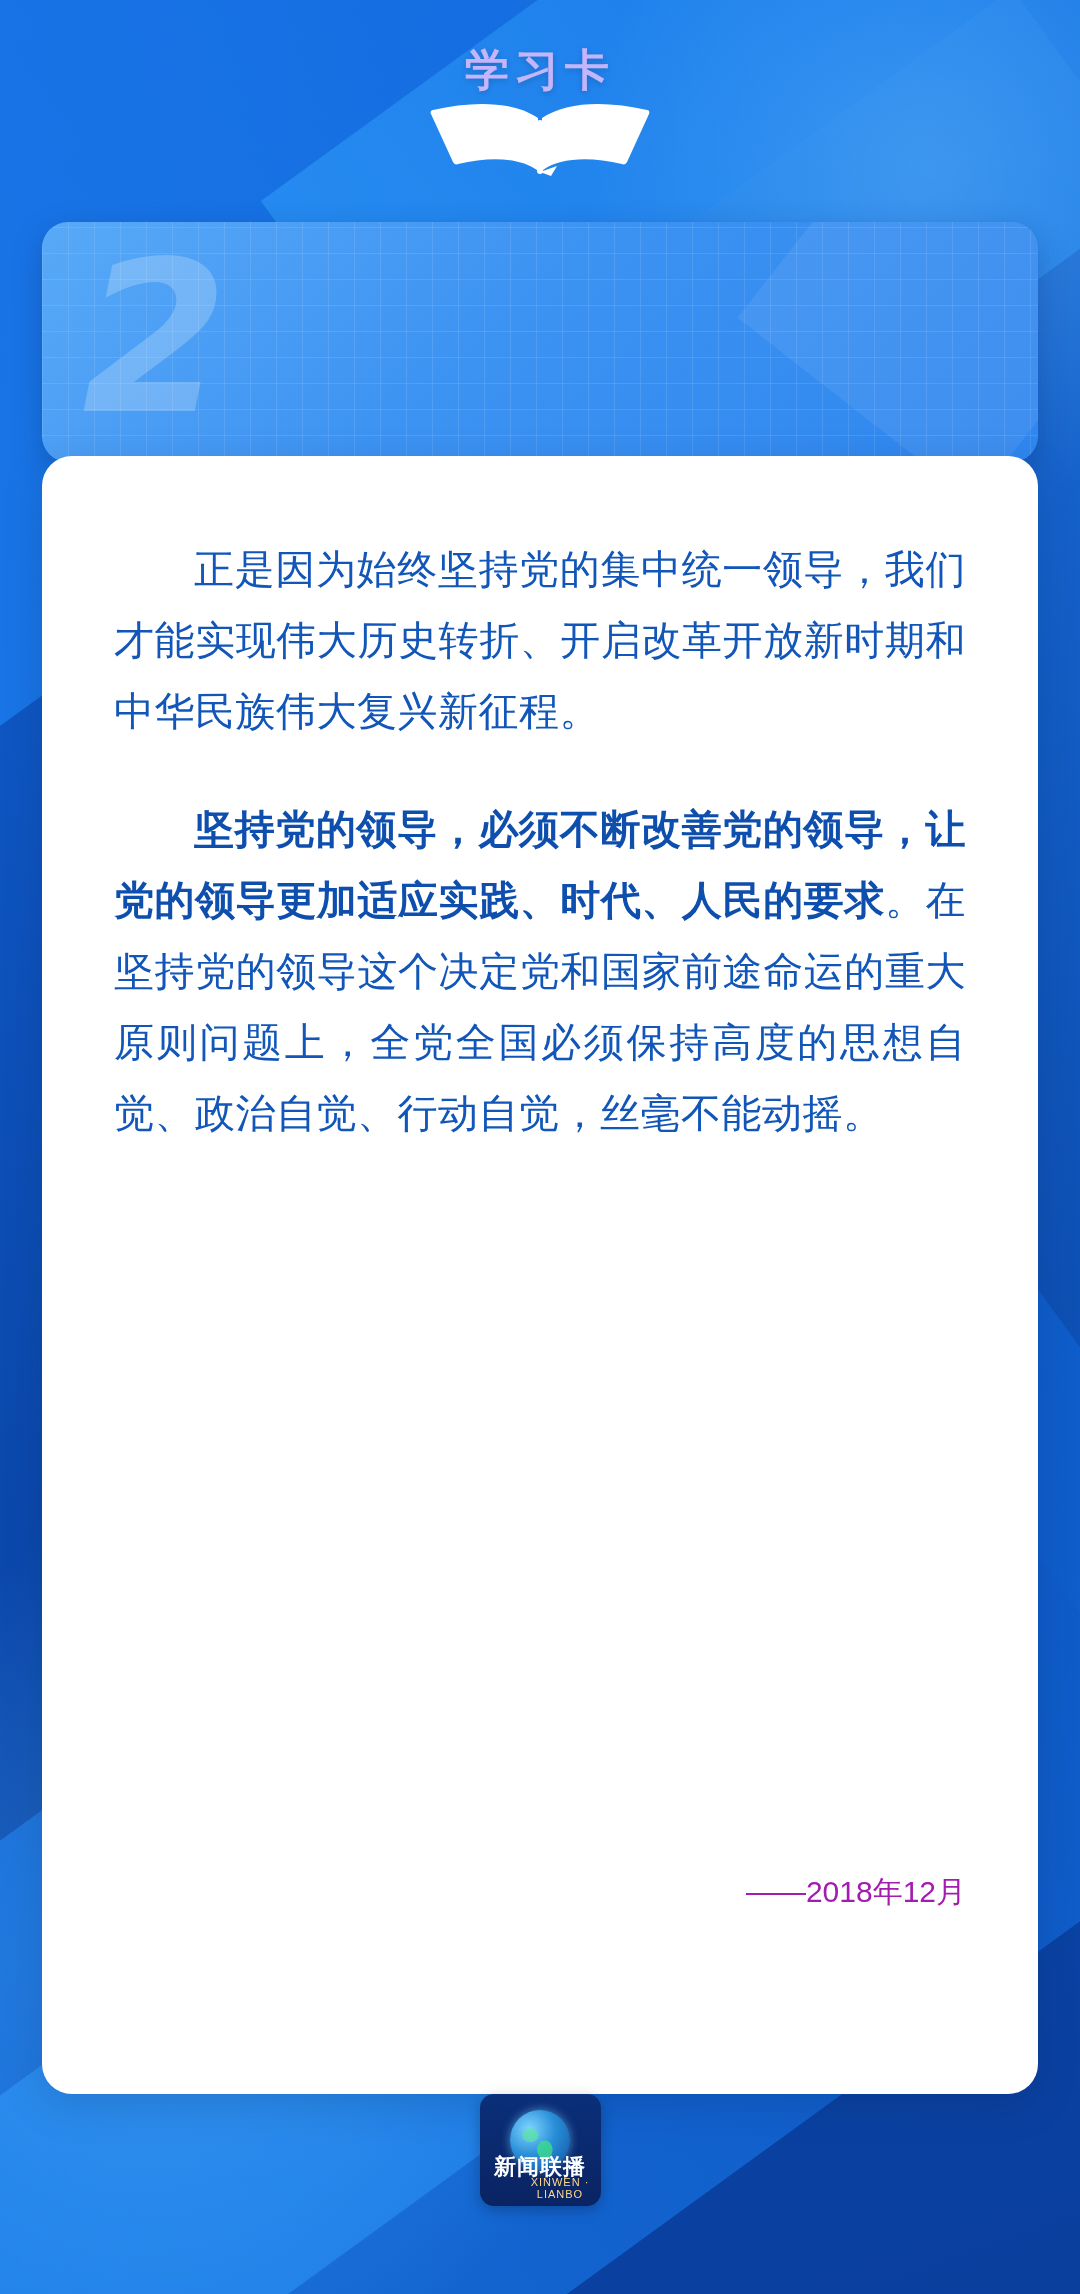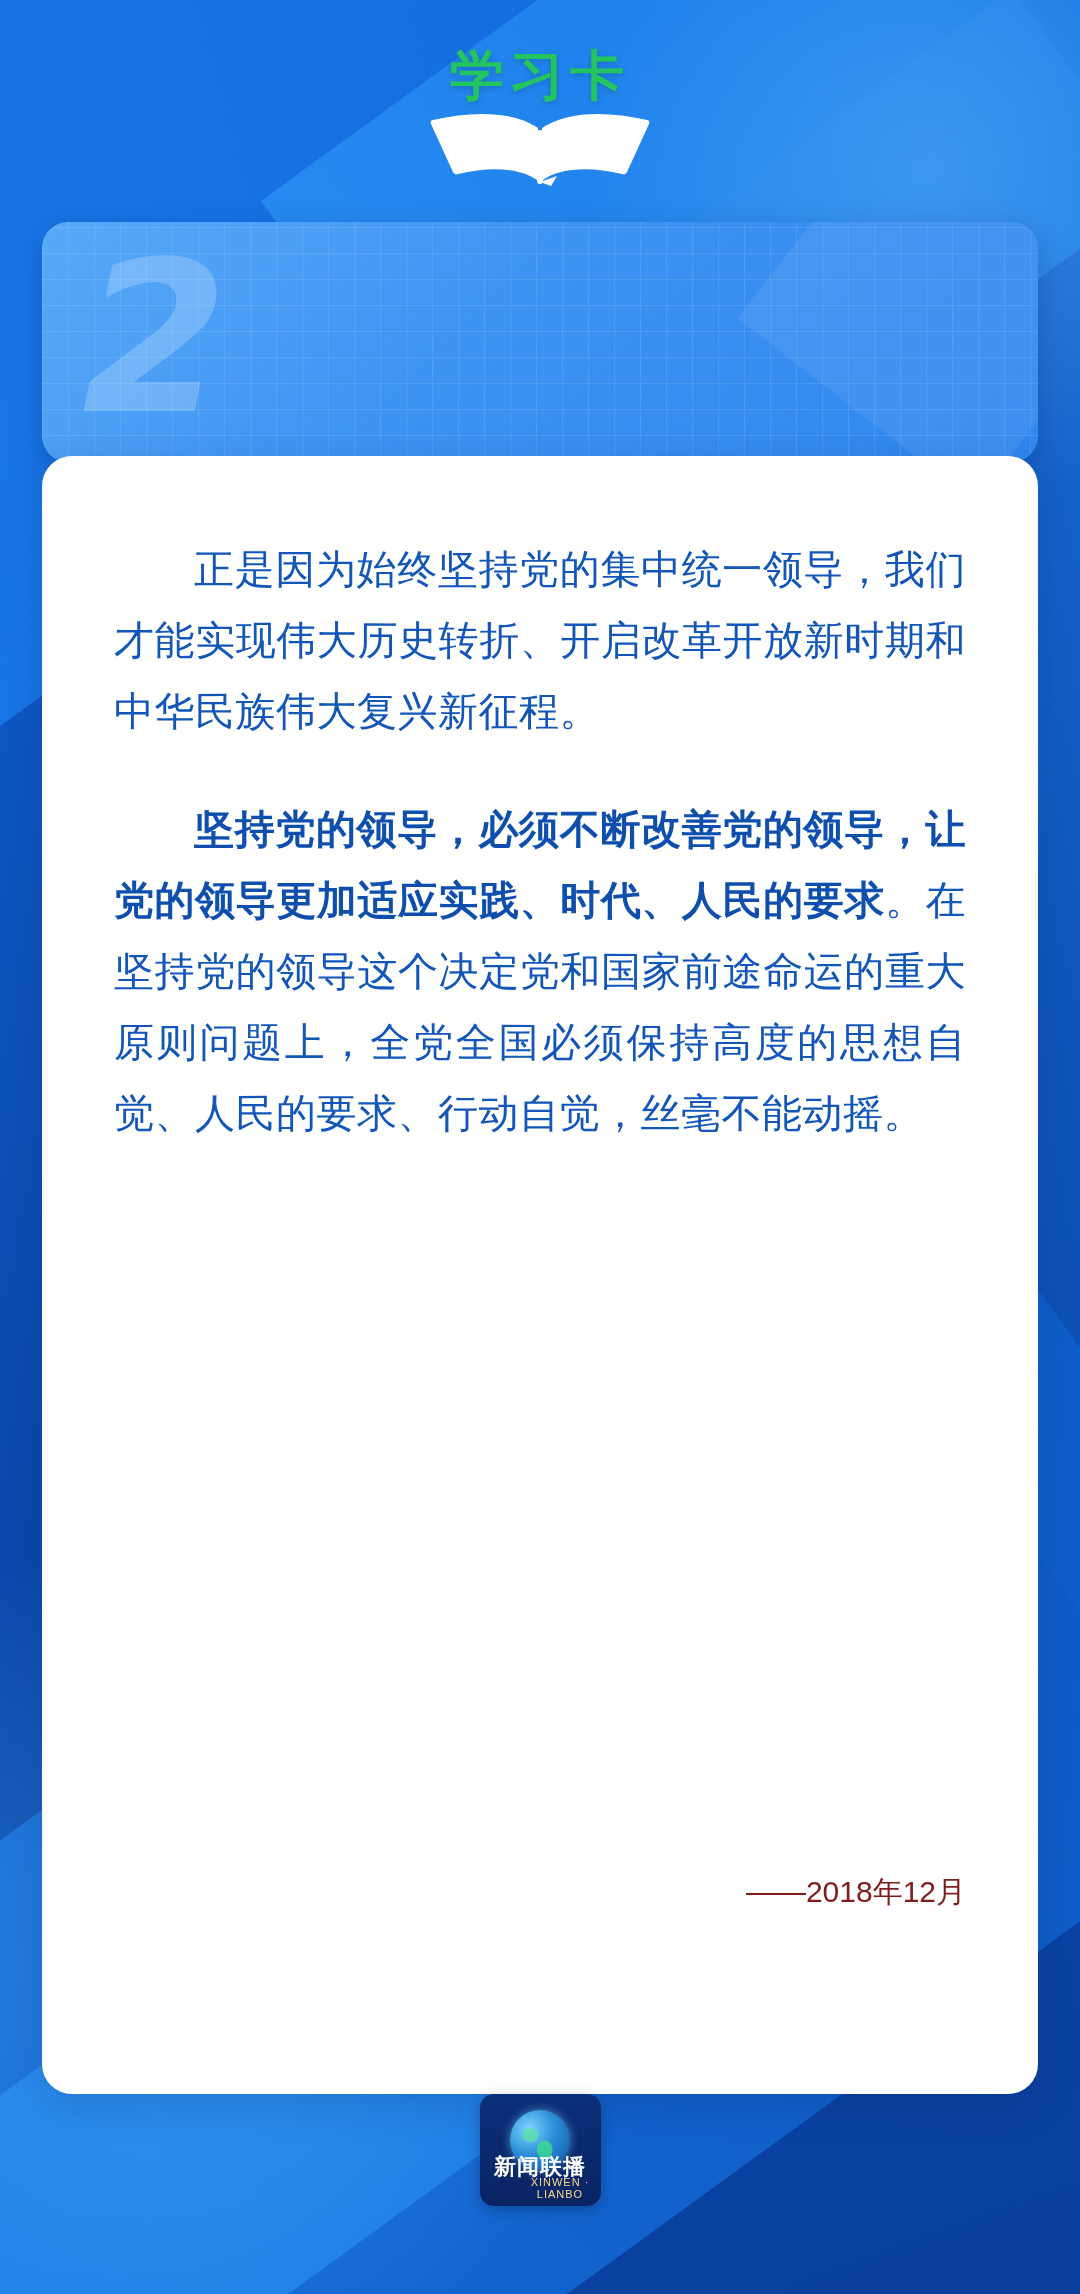--- a/index.html
+++ b/index.html
@@ -79,22 +79,22 @@
     position: absolute;
     top: 48px;
     left: 0; right: 0;
     height: 150px;
     display: flex;
     flex-direction: column;
     align-items: center;
     justify-content: flex-start;
   }
   .header-title {
-    color: #22c55e;
-    font-size: 54px;
+    color: #c4b5fd;
+    font-size: 44px;
     font-weight: bold;
     letter-spacing: 6px;
     line-height: 1;
     font-family: "DejaVu Serif", "Liberation Serif", serif;
     text-shadow: 0 2px 6px rgba(0,0,0,.18);
   }
   .book-icon {
     margin-top: 6px;
     width: 230px;
     height: 78px;
@@ -178,21 +178,21 @@
   .para .bold {
     font-weight: bold;
     color: #0e4fae;
   }
 
   .attrib {
     position: absolute;
     right: 72px;
     bottom: 180px;
     text-align: right;
-    color: #7f1d1d;
+    color: #a21caf;
   }
   .attrib .line1 {
     font-size: 30px;
     line-height: 1.5;
   }
   .attrib .line2 {
     font-size: 30px;
     line-height: 1.5;
   }
 
@@ -282,21 +282,21 @@
 
 <div class="title-card">
   <div class="grid"></div>
   <div class="corner-cut"></div>
   <div class="ghost-number">2</div>
 </div>
 
 <div class="panel">
   <div class="panel-inner">
     <p class="para indent">正是因为始终坚持党的集中统一领导，我们才能实现伟大历史转折、开启改革开放新时期和中华民族伟大复兴新征程。</p>
-    <p class="para indent"><span class="bold">坚持党的领导，必须不断改善党的领导，让党的领导更加适应实践、时代、人民的要求</span><span>。在坚持党的领导这个决定党和国家前途命运的重大原则问题上，全党全国必须保持高度的思想自觉、人民的要求、行动自觉，丝毫不能动摇。</span></p>
+    <p class="para indent"><span class="bold">坚持党的领导，必须不断改善党的领导，让党的领导更加适应实践、时代、人民的要求</span><span>。在坚持党的领导这个决定党和国家前途命运的重大原则问题上，全党全国必须保持高度的思想自觉、政治自觉、行动自觉，丝毫不能动摇。</span></p>
   </div>
   <div class="attrib">
     <div class="line1">——2018年12月</div>
   </div>
 </div>
 
 <div class="footer">
   <div class="cctv-logo">
     <div class="globe"></div>
     <div class="cctv-cn">新闻联播</div>

